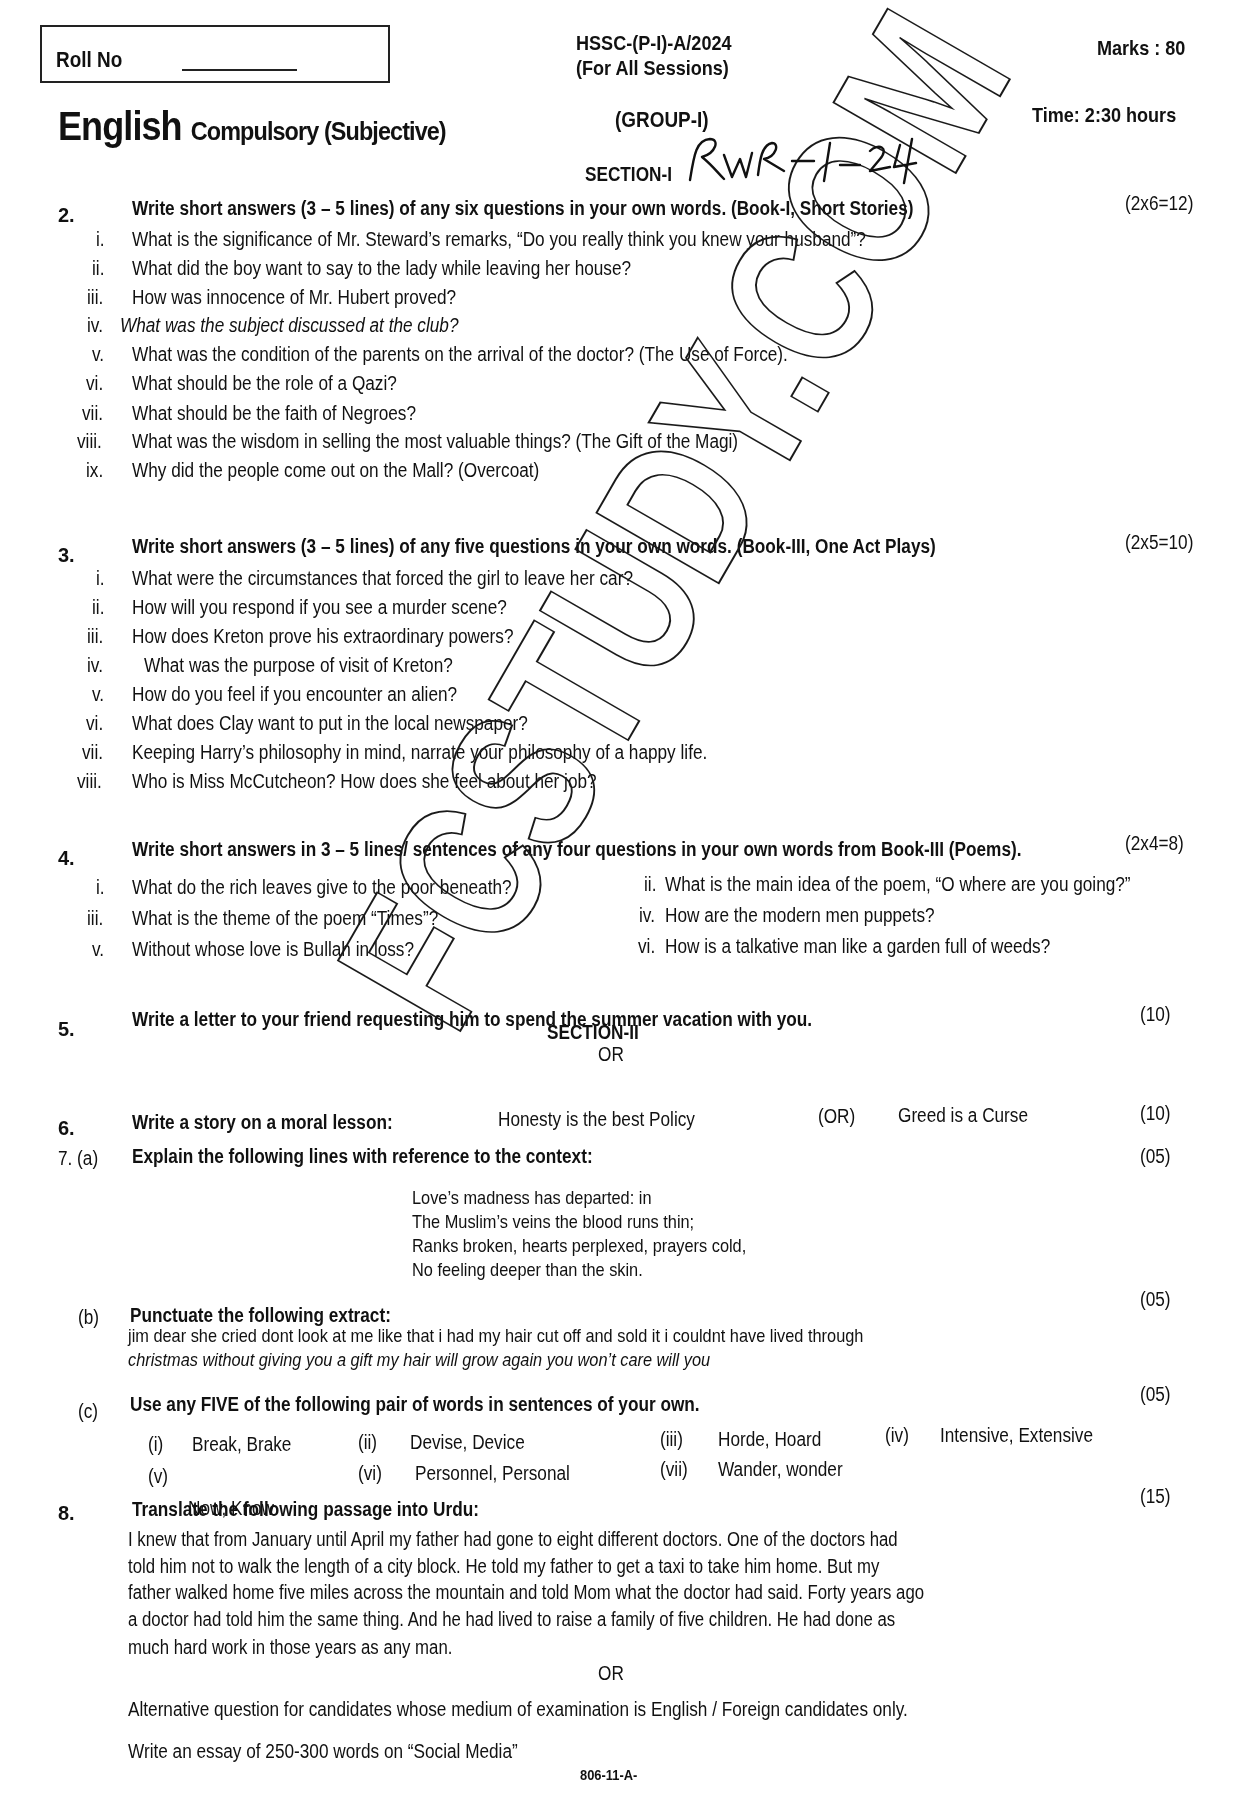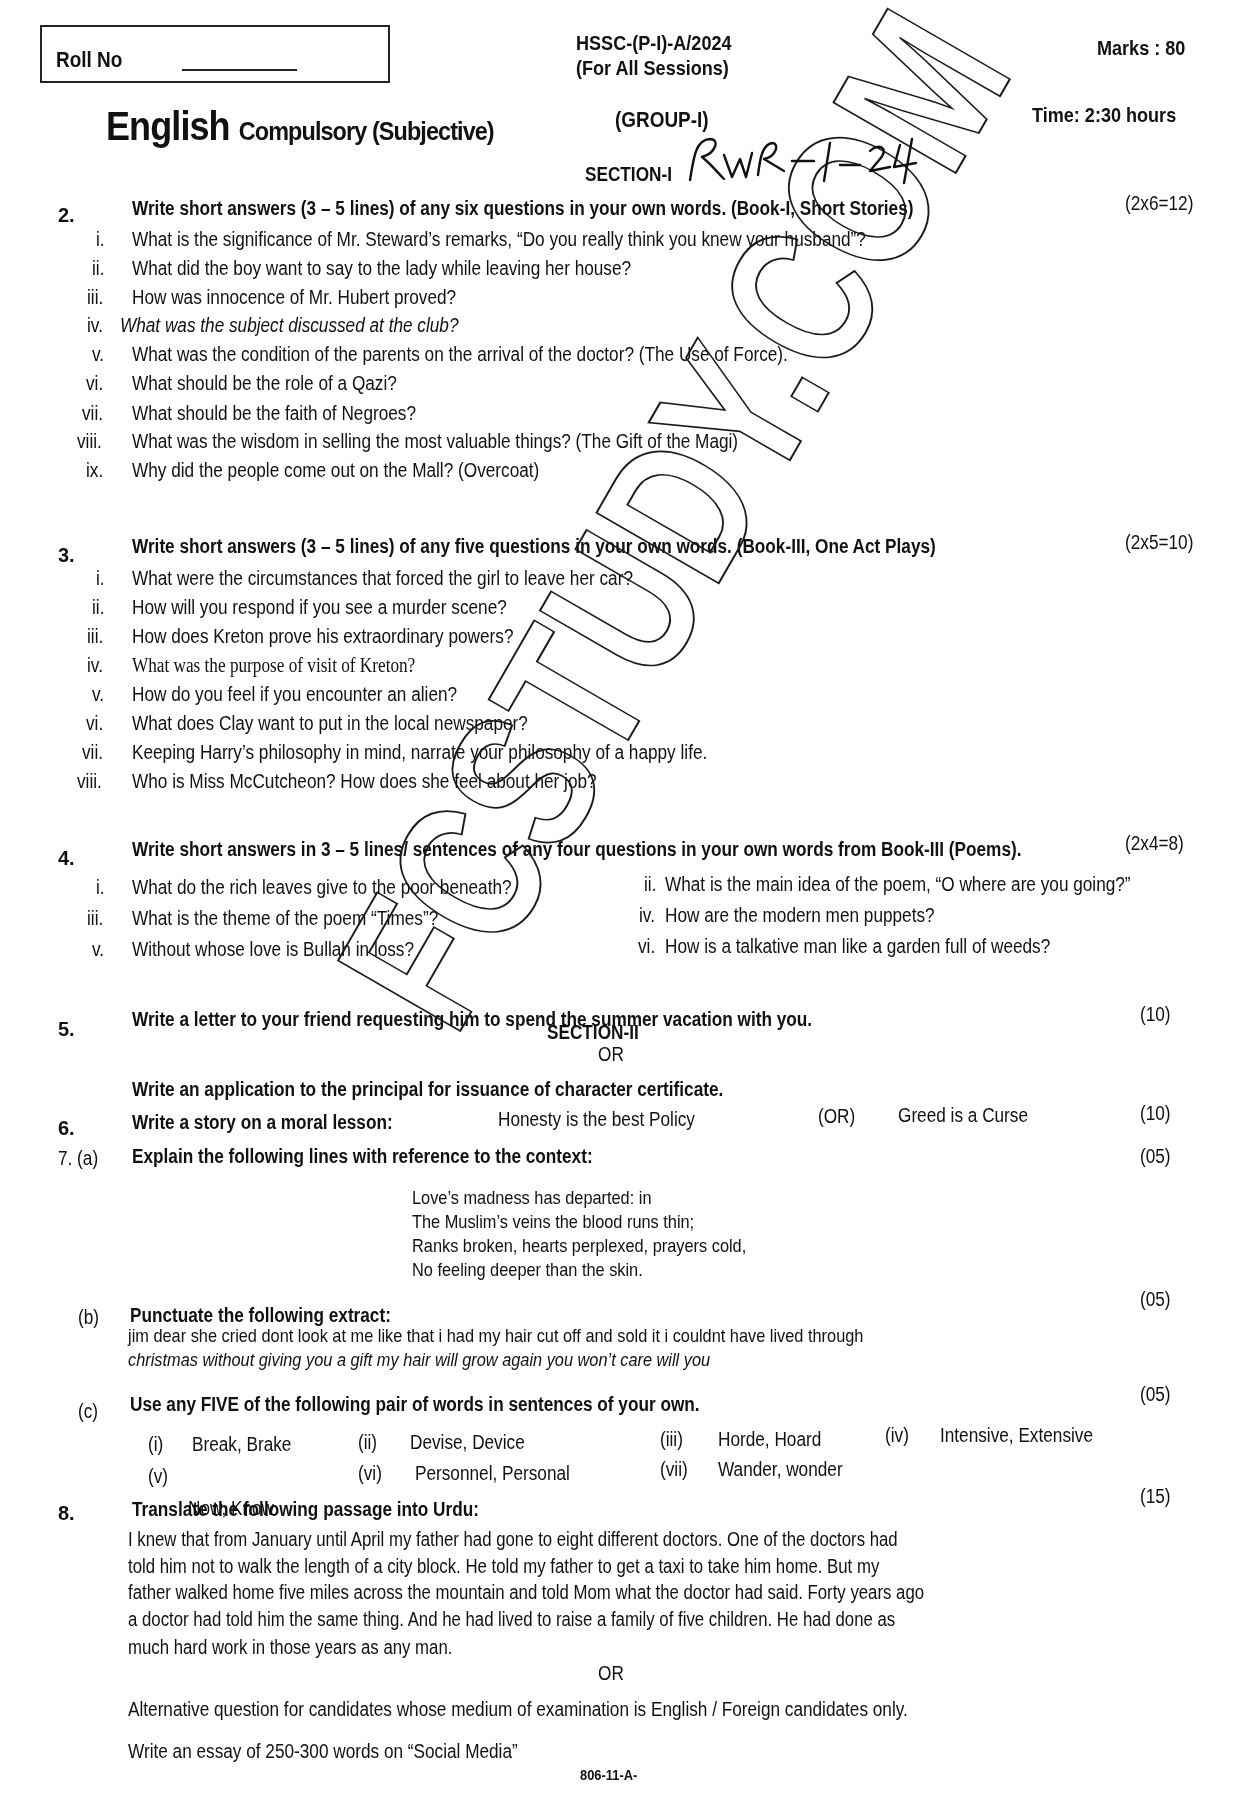--- a/index.html
+++ b/index.html
@@ -14,21 +14,21 @@
 
   .rollbox {
     position: absolute; left: 40px; top: 25px; width: 350px; height: 58px;
     border: 2px solid #222; box-sizing: border-box;
   }
   .rollbox .lbl { position: absolute; left: 14px; top: 20px; font-size: 22px; font-weight: bold; }
   .rollbox .line { position: absolute; left: 140px; top: 42px; width: 115px; border-bottom: 2px solid #222; }
 
   .hdr-center { left: 576px; top: 30px; font-size: 21px; font-weight: bold; line-height: 25px; }
   .marks { right: 50px; top: 36px; font-size: 21px; font-weight: bold; }
-  .title-big { left: 58px; top: 104px; font-size: 40px; font-weight: bold; letter-spacing: -1px; margin-left: 48px; }
+  .title-big { left: 58px; top: 104px; font-size: 40px; font-weight: bold; letter-spacing: -1px; }
   .title-small { font-size: 26px; font-weight: bold; }
   .group { left: 615px; top: 107px; font-size: 22px; font-weight: bold; }
   .time { right: 50px; top: 103px; font-size: 21px; font-weight: bold; }
   .section { font-size: 20px; font-weight: bold; }
 
   .qnum { font-size: 20px; font-weight: bold; }
   .qtext { font-size: 20px; font-weight: bold; }
   .roman { font-size: 20px; text-align: right; width: 40px; }
   .item { font-size: 20px; }
   .score { font-size: 20px; }
@@ -88,21 +88,21 @@
   <div class="abs score" style="left:1125px; top:531px;"><span class="cond">(2x5=10)</span></div>
 
   <div id="q3-items">
       <div class="abs roman" style="left: 58px; top: 567px; width: 48px; text-align: right;"><span class="cond">i.</span></div>
       <div class="abs item" style="left: 132px; top: 567px;"><span class="cond">What were the circumstances that forced the girl to leave her car?</span></div>
       <div class="abs roman" style="left: 58px; top: 596px; width: 48px; text-align: right;"><span class="cond">ii.</span></div>
       <div class="abs item" style="left: 132px; top: 596px;"><span class="cond">How  will you respond if you see a murder scene?</span></div>
       <div class="abs roman" style="left: 58px; top: 625px; width: 48px; text-align: right;"><span class="cond">iii.</span></div>
       <div class="abs item" style="left: 132px; top: 625px;"><span class="cond">How does Kreton prove his extraordinary powers?</span></div>
       <div class="abs roman" style="left: 58px; top: 654px; width: 48px; text-align: right;"><span class="cond">iv.</span></div>
-      <div class="abs item" style="left: 132px; top: 654px; font-family: Liberation Serif, serif;"><span class="cond">What was the purpose of visit of Kreton?</span></div>
+      <div class="abs item" style="left: 144px; top: 654px;"><span class="cond">What was the purpose of visit of Kreton?</span></div>
       <div class="abs roman" style="left: 58px; top: 683px; width: 48px; text-align: right;"><span class="cond">v.</span></div>
       <div class="abs item" style="left: 132px; top: 683px; text-decoration: underline;"><span class="cond">How do you feel if you encounter an alien?</span></div>
       <div class="abs roman" style="left: 58px; top: 712px; width: 48px; text-align: right;"><span class="cond">vi.</span></div>
       <div class="abs item" style="left: 132px; top: 712px;"><span class="cond">What does Clay want to put in the local newspaper?</span></div>
       <div class="abs roman" style="left: 58px; top: 741px; width: 48px; text-align: right;"><span class="cond">vii.</span></div>
       <div class="abs item" style="left: 132px; top: 741px;"><span class="cond">Keeping Harry’s philosophy in mind, narrate your philosophy of a happy life.</span></div>
       <div class="abs roman" style="left: 58px; top: 770px; width: 48px; text-align: right;"><span class="cond">viii.</span></div>
       <div class="abs item" style="left: 132px; top: 770px;"><span class="cond">Who is Miss McCutcheon? How does she feel about her job?</span></div>
     </div>
 
@@ -124,21 +124,20 @@
       <div class="abs roman" style="left: 610px; top: 935px; width: 48px; text-align: right;"><span class="cond">vi.</span></div>
       <div class="abs item" style="left: 665px; top: 935px;"><span class="cond">How is a talkative man like a garden full of weeds?</span></div>
     </div>
 
   <div class="abs section" style="left:547px; top:977px;margin-top:44px;"><span class="cond">SECTION-II</span></div>
 
   <div class="abs qnum" style="left:58px; top:1018px;">5.</div>
   <div class="abs qtext" style="left:132px; top:1008px;"><span class="cond">Write a letter to your friend requesting him to spend the summer vacation with you.</span></div>
   <div class="abs score" style="left:1140px; top:1003px;"><span class="cond">(10)</span></div>
   <div class="abs item" style="left:598px; top:1043px;"><span class="cond">OR</span></div>
-  <div class="abs qtext" style="left:132px; top:1078px;"><span class="cond">Write an application to the principal for issuance of character certificate.</span></div>
 
   <div class="abs qnum" style="left:58px; top:1117px;">6.</div>
   <div class="abs qtext" style="left:132px; top:1111px;"><span class="cond">Write a story on a moral lesson:</span></div>
   <div class="abs item" style="left:498px; top:1108px;"><span class="cond">Honesty is the best Policy</span></div>
   <div class="abs item" style="left:818px; top:1105px;"><span class="cond">(OR)</span></div>
   <div class="abs item" style="left:898px; top:1104px;"><span class="cond">Greed is a Curse</span></div>
   <div class="abs score" style="left:1140px; top:1102px;"><span class="cond">(10)</span></div>
 
   <div class="abs qnum" style="left:58px; top:1147px; font-weight:normal;"><span class="cond">7. (a)</span></div>
   <div class="abs qtext" style="left:132px; top:1145px;"><span class="cond">Explain the following lines with reference to the context:</span></div>

